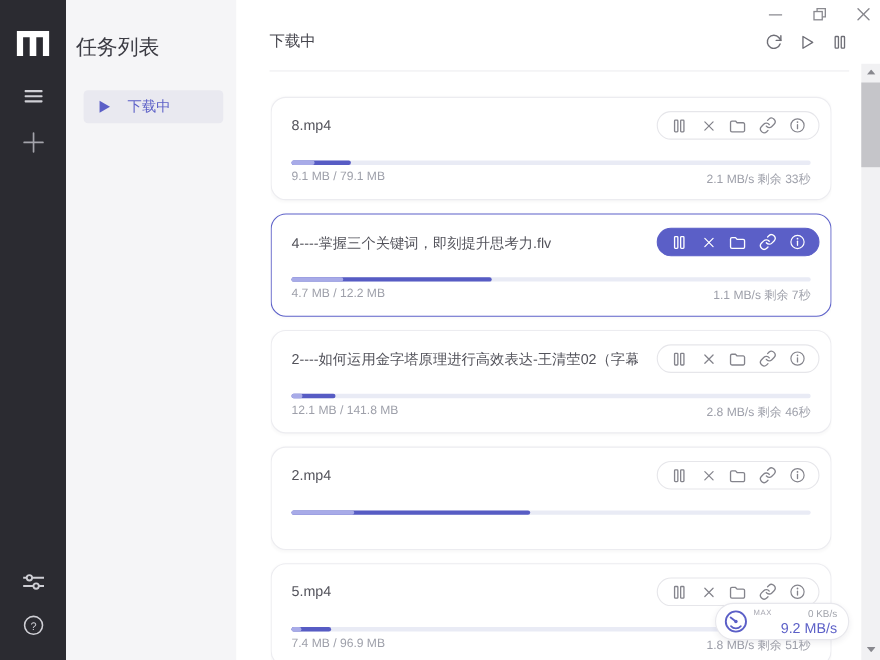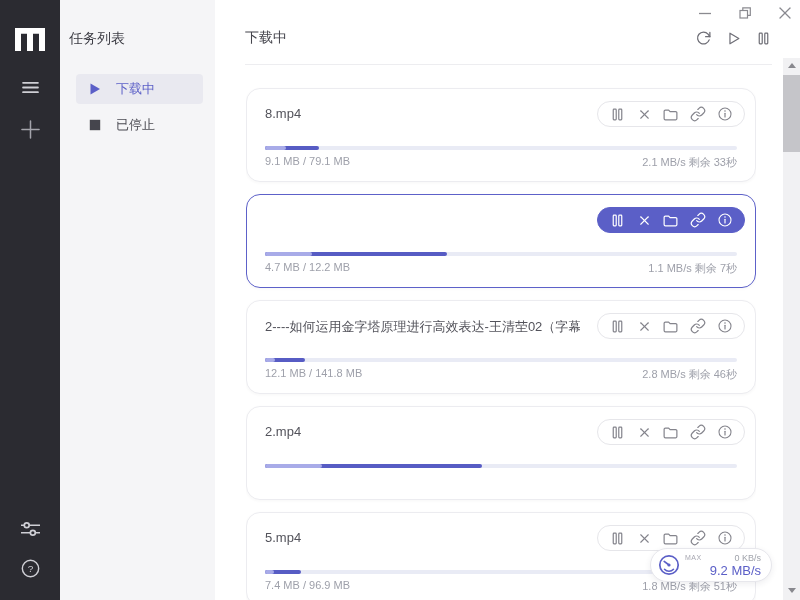--- a/index.html
+++ b/index.html
@@ -11,21 +11,21 @@
   .rail { width:60px; background:#2b2b31; display:flex; flex-direction:column;
     align-items:center; padding:28px 0 22px; flex-shrink:0; }
   .rail .logo { margin-bottom:30px; color:#fff; }
   .rail-btn { color:#cfcfd5; margin-bottom:26px; cursor:pointer; }
   .rail-btn.dim { color:#a4a4ab; }
   .rail-spacer { flex:1; }
   .rail-btn.bottom { margin-bottom:0; margin-top:22px; }
 
   
   .subbar { width:155px; background:#f5f5f7; flex-shrink:0; padding-top:30px; }
-  .subbar-title { font-size:14px; color:#3c3c44; padding-left:9px; margin-bottom:26px; }
+  .subbar-title { font-size:19px; color:#3c3c44; padding-left:9px; margin-bottom:26px; }
   .nav-item { height:30px; margin:0 12px 6px 16px; border-radius:4px; display:flex;
     align-items:center; padding-left:13px; font-size:13px; color:#4a4a52; cursor:pointer; }
   .nav-item .nav-ico { width:13px; height:13px; margin-right:14px; color:#45454d; display:flex; align-items:center; }
   .nav-item.active { background:#e9e9f0; color:#5b5fc7; }
   .nav-item.active .nav-ico { color:#5b5fc7; }
 
   
   .main { flex:1; position:relative; background:#fff; }
   .win-controls { position:absolute; top:5px; right:7px; display:flex; gap:24px;
     color:#8a8a90; z-index:30; }
@@ -225,28 +225,20 @@
   <div class="subbar">
     <div class="subbar-title">任务列表</div>
     <div class="nav-item active">
       <span class="nav-ico">
           <svg width="12" height="12">
             <use href="#i-play-f"></use>
           </svg>
         </span>
       <span>下载中</span>
     </div>
-    <div class="nav-item">
-      <span class="nav-ico">
-          <svg width="12" height="12">
-            <use href="#i-stop-f"></use>
-          </svg>
-        </span>
-      <span>已停止</span>
-    </div>
   </div>
 
   <div class="main">
 
     <div class="win-controls">
       <span>
           <svg width="16" height="16">
             <use href="#i-min"></use>
           </svg>
         </span>
@@ -318,20 +310,21 @@
           <div class="fill dark" style="width: 11.5%;"></div>
           <div class="fill light" style="width: 4.5%;"></div>
         </div>
         <div class="card-status">
           <span>9.1 MB / 79.1 MB</span>
           <span>2.1 MB/s 剩余 33秒</span>
         </div>
       </div>
 
       <div class="card selected">
+        <div class="card-name">4----掌握三个关键词，即刻提升思考力.flv</div>
         <div class="card-actions">
           <span>
               <svg width="17" height="17">
                 <use href="#i-pause-o"></use>
               </svg>
             </span>
           <span>
               <svg width="15" height="15">
                 <use href="#i-x"></use>
               </svg>

